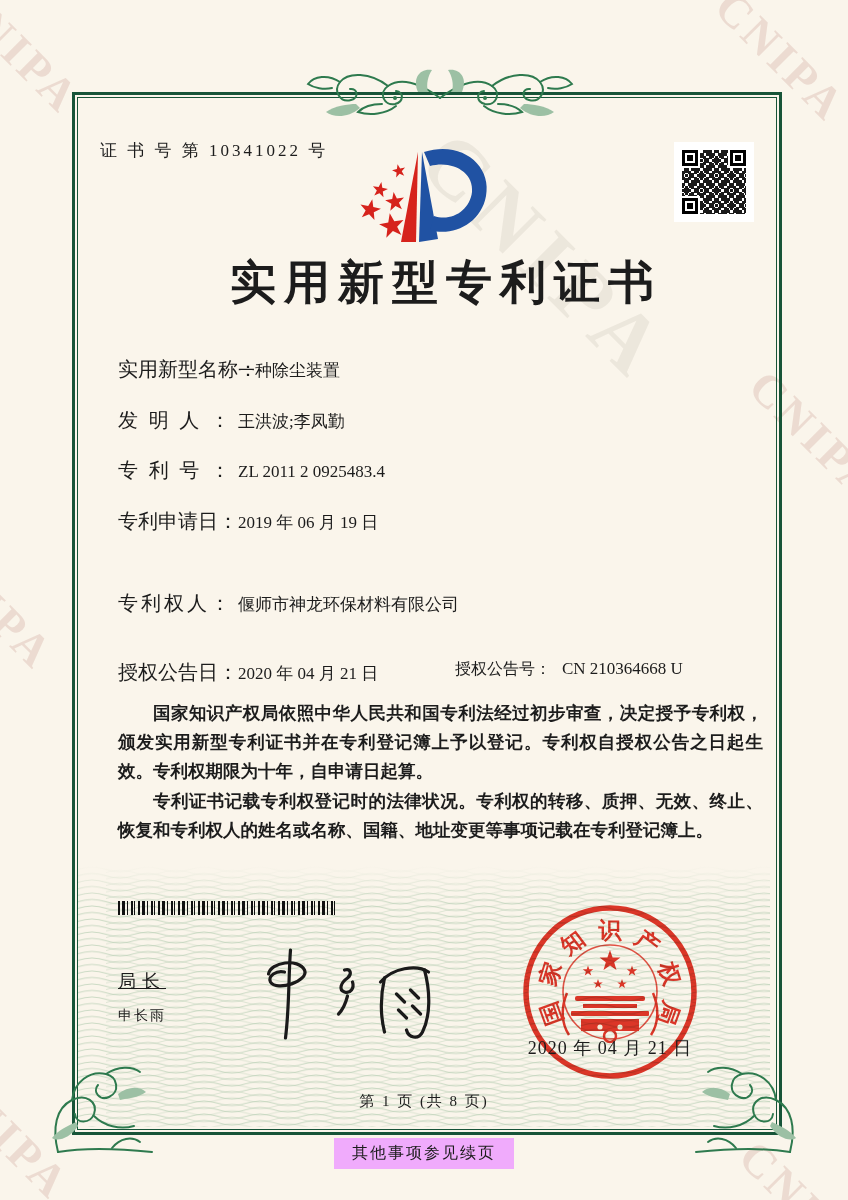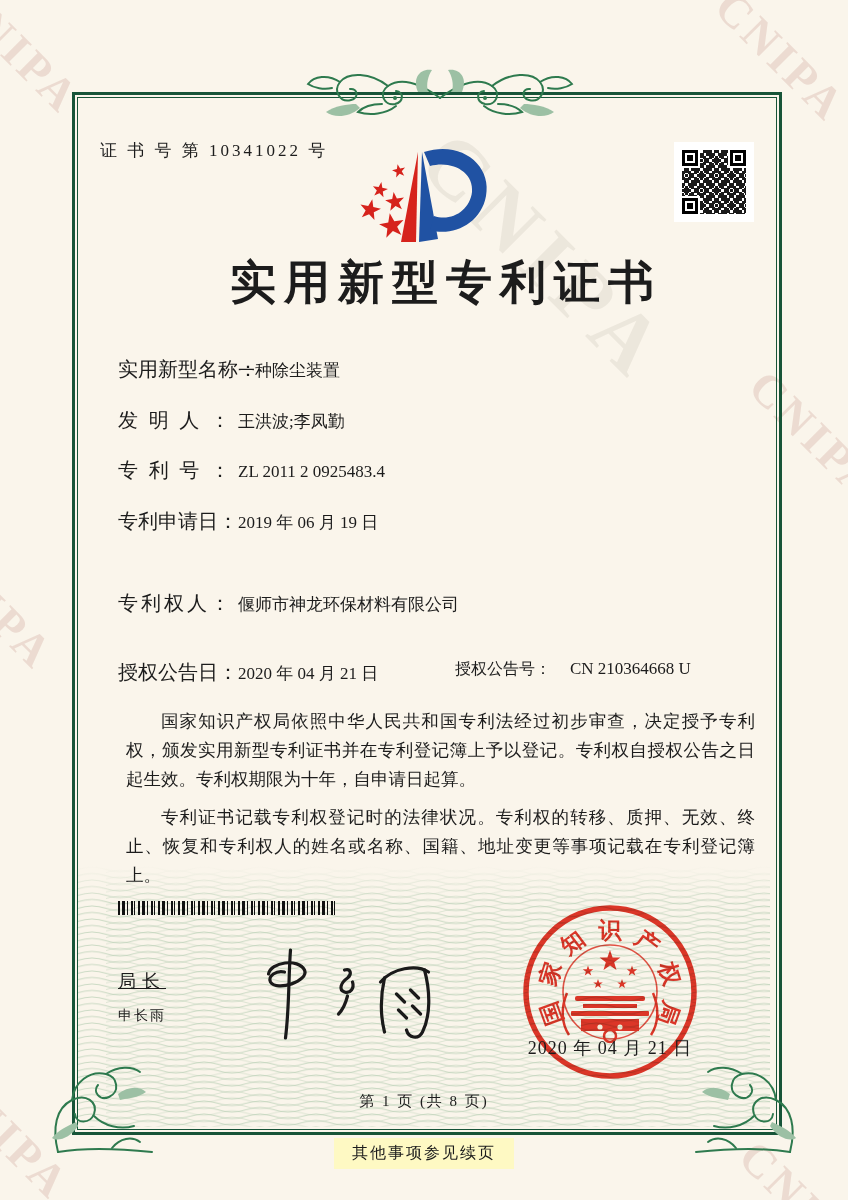--- a/index.html
+++ b/index.html
@@ -44,25 +44,25 @@
 
   .title{position:absolute;left:72px;top:252px;width:704px;text-align:center;
          font-size:46px;font-weight:bold;letter-spacing:8px;padding-left:22px;}
 
   .field-row{position:absolute;left:118px;font-size:17px;white-space:nowrap;}
   .field-row .lbl{display:inline-block;width:112px;font-size:20px;
       text-align:justify;text-align-last:justify;vertical-align:baseline;}
   .field-row .val{margin-left:8px;text-align:center;}
   .grant-no{position:absolute;left:455px;top:659px;font-size:17px;white-space:nowrap;}
   .grant-no .lbl2{font-size:16px;}
-  .grant-no .val{margin-left:19px;}
+  .grant-no .val{margin-left:11px;}
 
   .paras{position:absolute;left:118px;top:699px;width:645px;
          font-size:17.5px;line-height:1.67;text-align:justify;}
-  .paras p{margin:8px;text-indent:2em;}
+  .paras p{margin:0;text-indent:2em;font-weight:bold;}
 
   .barcode{position:absolute;left:118px;top:901px;width:218px;height:14px;
     background:repeating-linear-gradient(90deg,
       #111 0px,#111 2px,transparent 2px,transparent 4px,
       #111 4px,#111 7px,transparent 7px,transparent 9px,
       #111 9px,#111 10px,transparent 10px,transparent 13px,
       #111 13px,#111 15px,transparent 15px,transparent 16px,
       #111 16px,#111 17px,transparent 17px,transparent 20px);}
 
   .sig-title{position:absolute;left:118px;top:969px;font-size:18px;letter-spacing:6px;text-decoration:underline;}
@@ -70,21 +70,21 @@
   .sig-svg{position:absolute;left:250px;top:944px;}
 
   .seal{position:absolute;left:515px;top:897px;width:190px;height:190px;
         mix-blend-mode:multiply;opacity:.95;z-index:6;}
   .seal-date{position:absolute;left:515px;top:1036px;width:190px;text-align:center;
         font-size:18px;letter-spacing:1px;z-index:7;white-space:nowrap;}
 
   .page-info{position:absolute;left:72px;top:1092px;width:704px;text-align:center;
         font-size:15px;letter-spacing:2px;z-index:5;}
   .cont-note{position:absolute;left:424px;top:1138px;transform:translateX(-50%);
-        background:#fef9c3;padding:5px 18px;font-size:16px;letter-spacing:2px;z-index:5;
+        background:#f0abfc;padding:5px 18px;font-size:16px;letter-spacing:2px;z-index:5;
         white-space:nowrap;}
 </style>
 </head>
 <body>
 
 <div id="page">
 
   <div class="wm" style="left:-24px;top:-28px;">CNIPA</div>
   <div class="wm" style="left:742px;top:-20px;">CNIPA</div>
   <div class="wm wm-big" style="left:470px;top:112px;">CNIPA</div>

